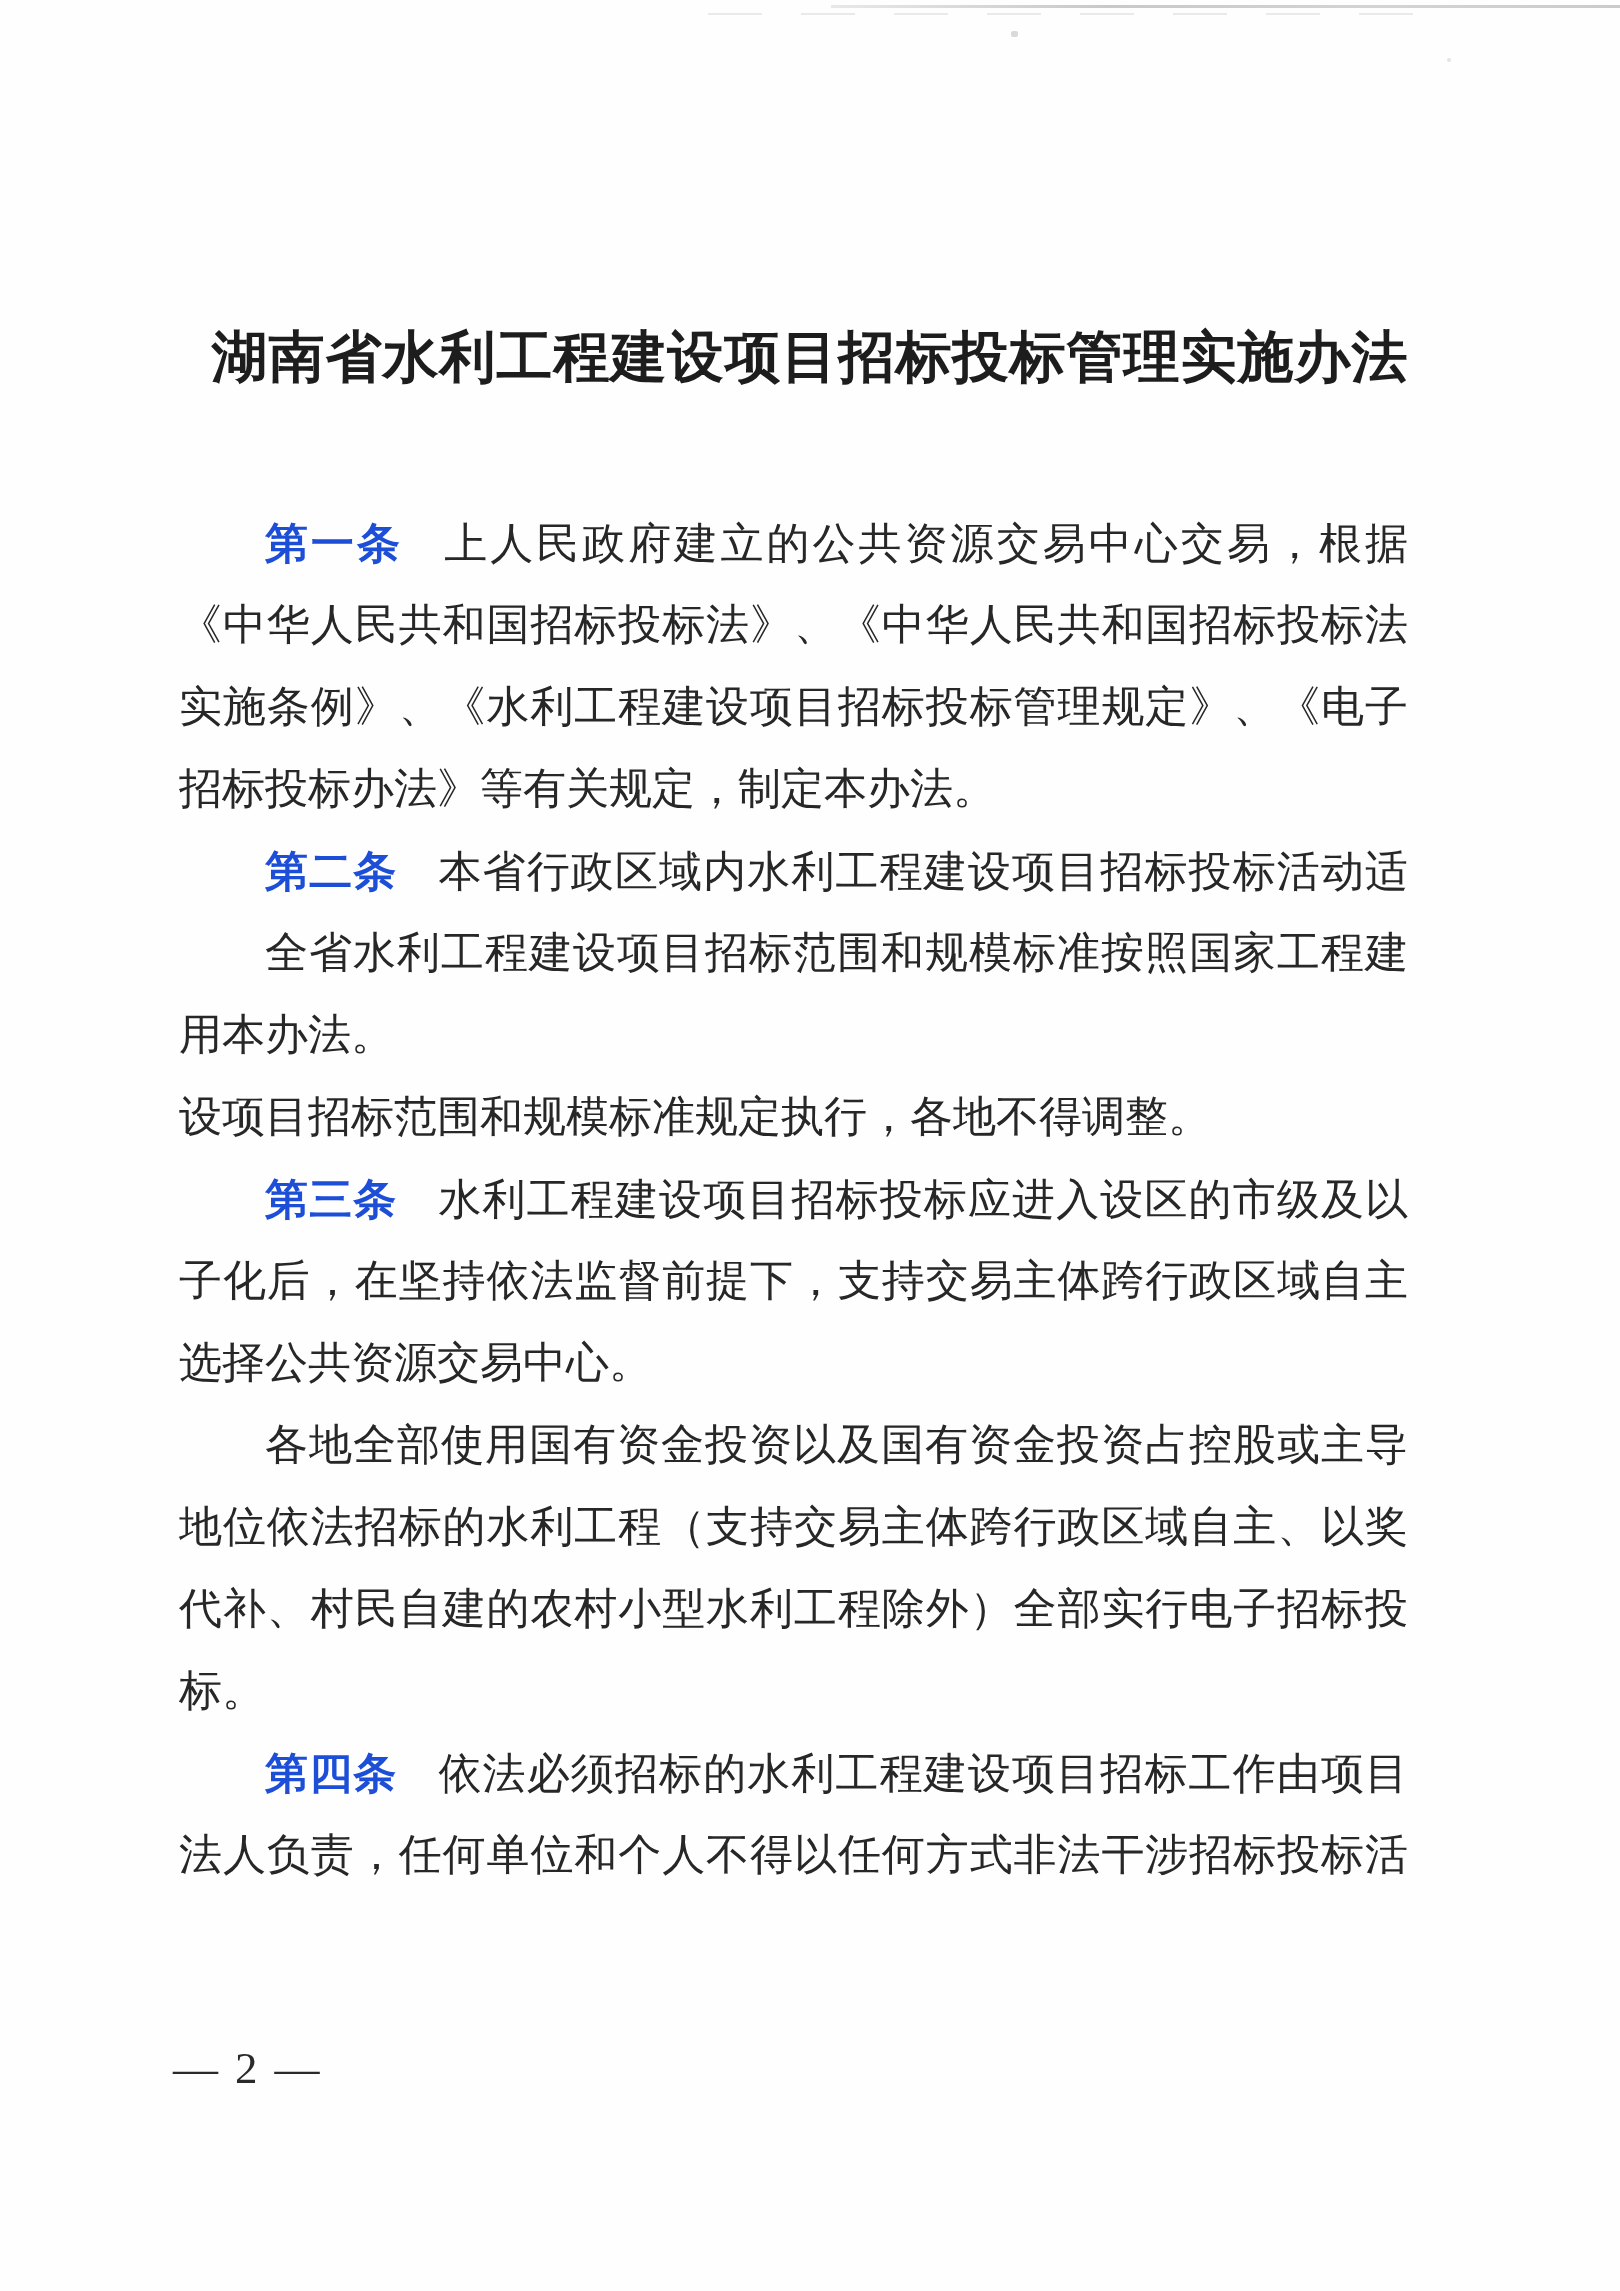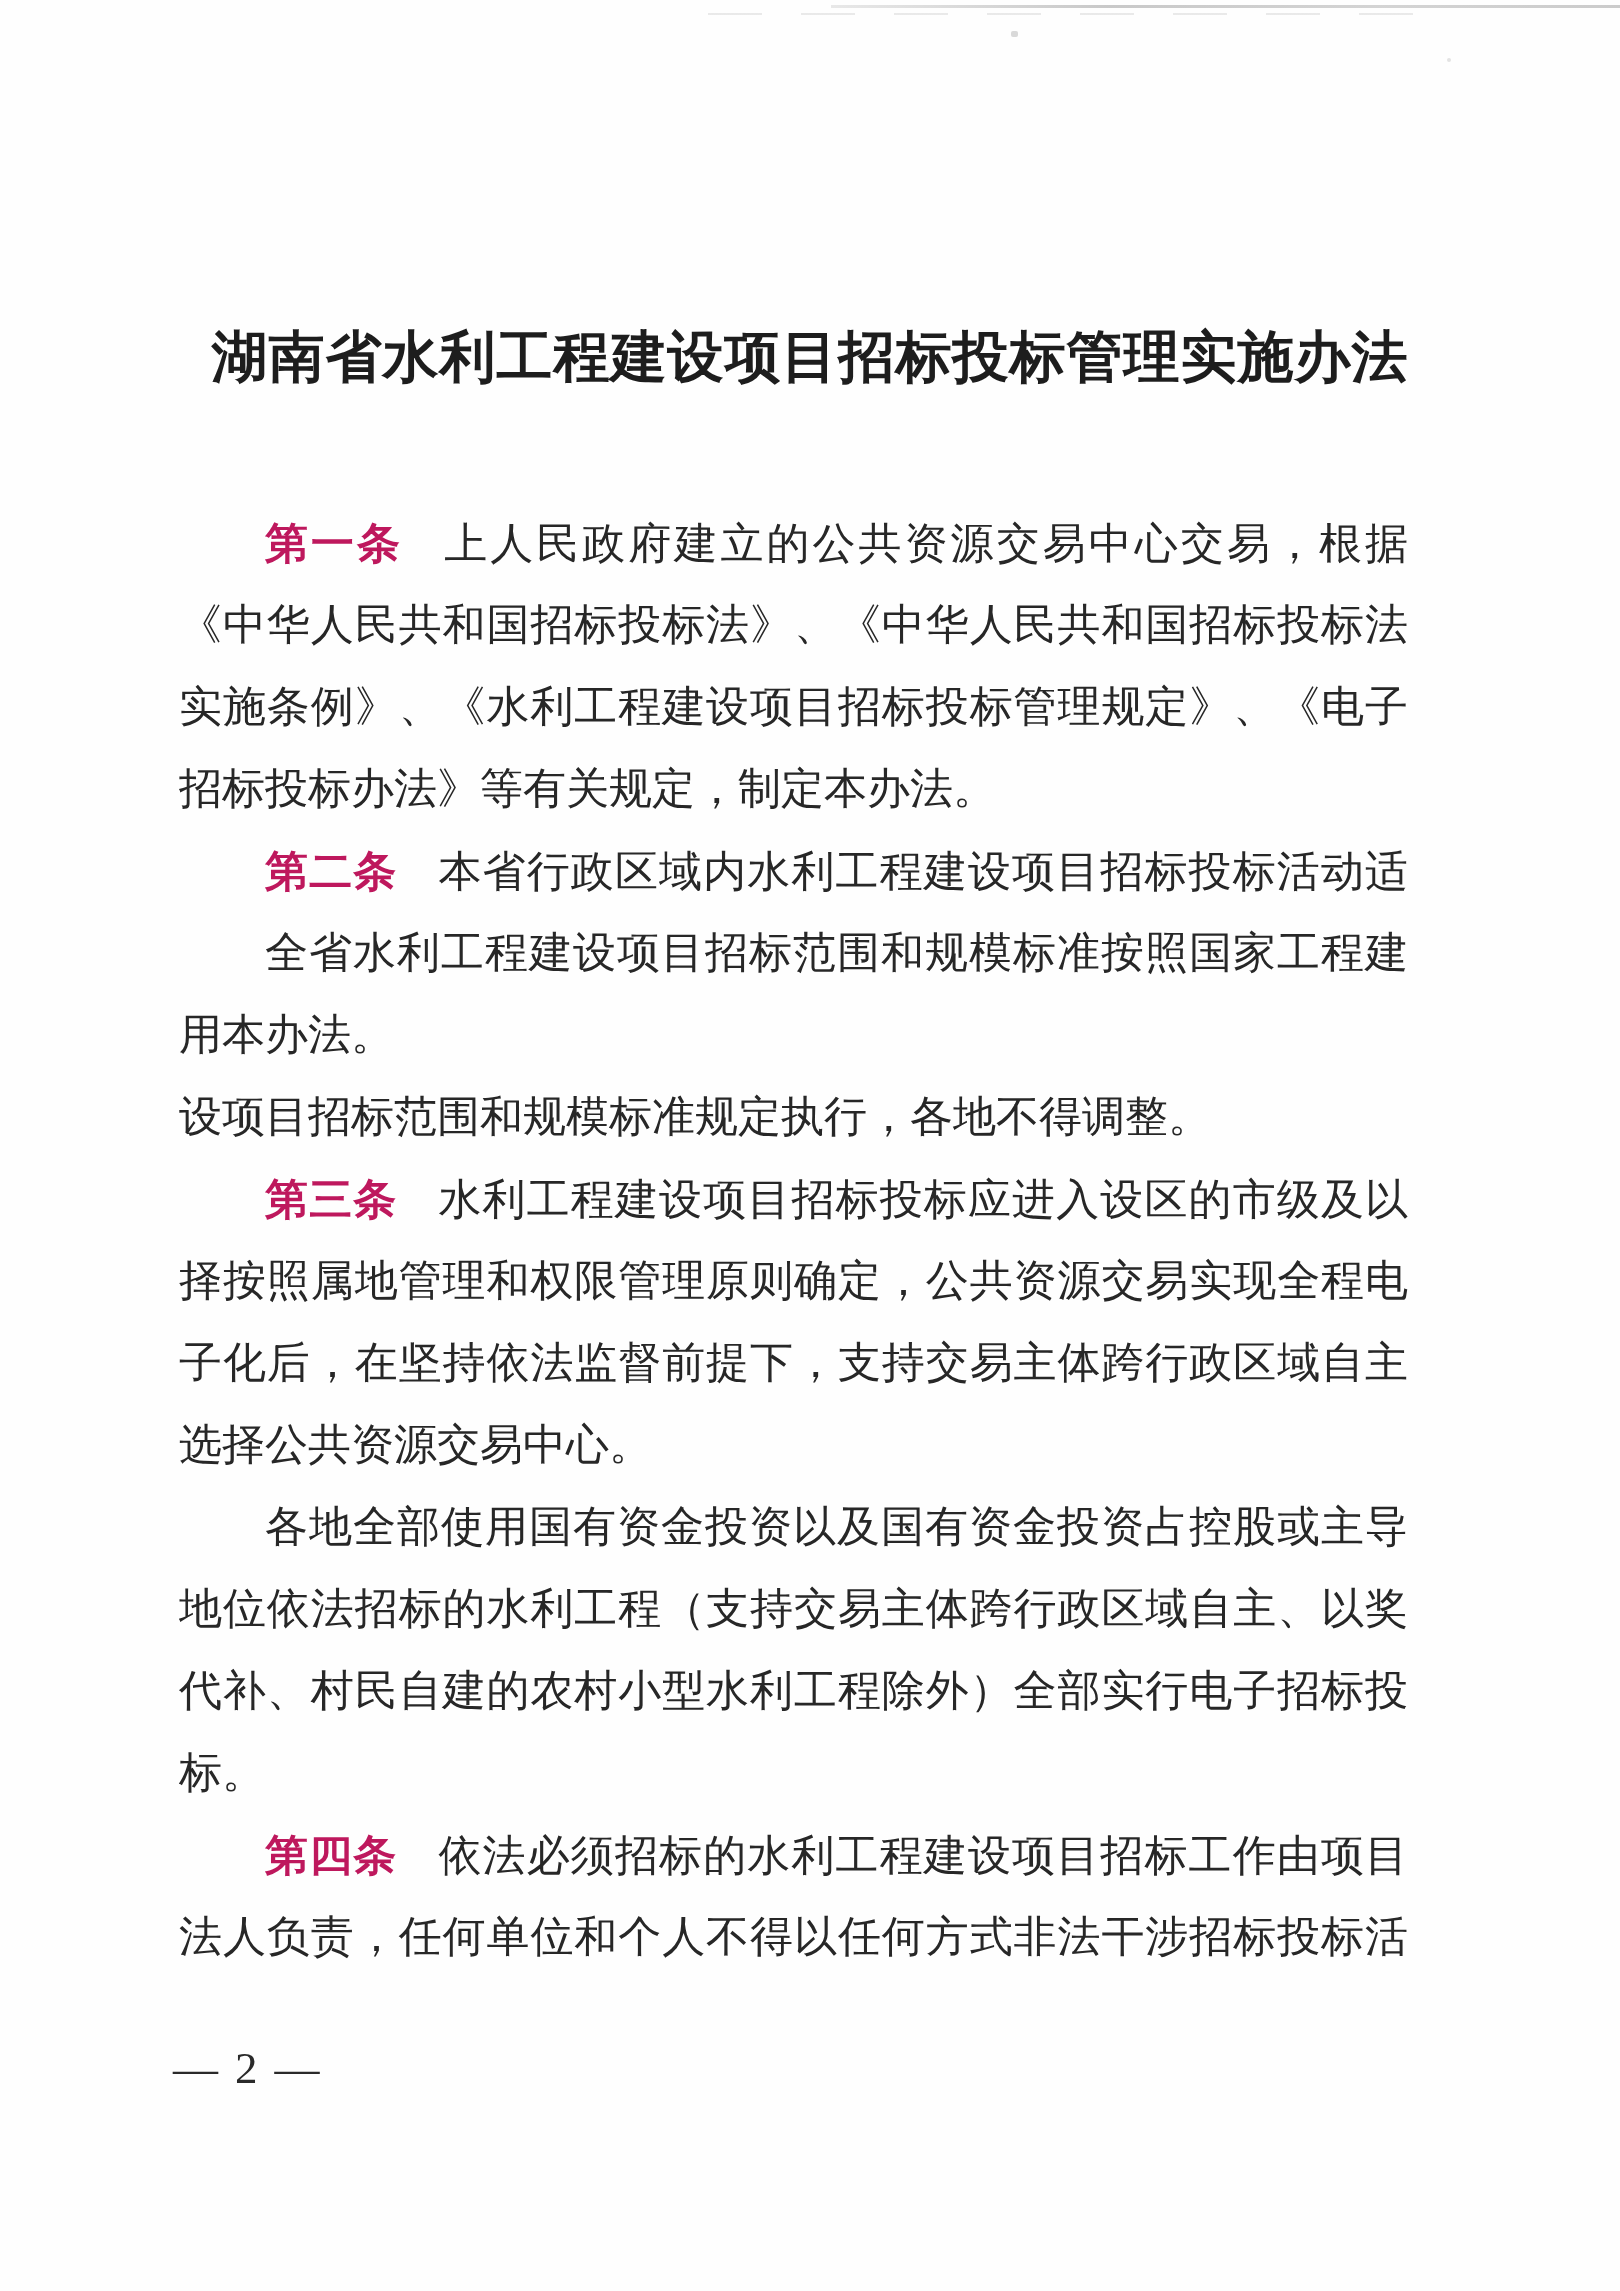--- a/index.html
+++ b/index.html
@@ -88,21 +88,21 @@
   .jend {
     text-align: left;
     text-align-last: left;
   }
   .indent {
     text-indent: 86px;
   }
   .term {
     font-family: "Liberation Sans", sans-serif;
     font-weight: bold;
-    color: #be185d;
+    color: #1d4ed8;
     margin-right: 41px;
   }
   .page-number {
     position: absolute;
     top: 2039px;
     left: 173px;
     font-size: 45px;
     line-height: 59px;
     letter-spacing: 2.9px;
     color: #2a2a2a;
@@ -134,21 +134,20 @@
 
     <div class="line jfull indent"><span>全省水利工程建设项目招标范围和规模标准按照国家工程建</span></div>
 
     <div class="line jend"><span>用本办法。</span></div>
 
     <div class="line jend"><span>设项目招标范围和规模标准规定执行，各地不得调整。</span></div>
 
     <div class="line jfull indent"><span class="term">第三条</span><span>水利工程建设项目招标投标应进入设区的市级及以</span></div>
 
 
-    <div class="line jfull"><span>择按照属地管理和权限管理原则确定，公共资源交易实现全程电</span></div>
 
     <div class="line jfull"><span>子化后，在坚持依法监督前提下，支持交易主体跨行政区域自主</span></div>
 
     <div class="line jend"><span>选择公共资源交易中心。</span></div>
 
     <div class="line jfull indent"><span>各地全部使用国有资金投资以及国有资金投资占控股或主导</span></div>
 
     <div class="line jfull"><span>地位依法招标的水利工程（支持交易主体跨行政区域自主、以奖</span></div>
 
     <div class="line jfull"><span>代补、村民自建的农村小型水利工程除外）全部实行电子招标投</span></div>

